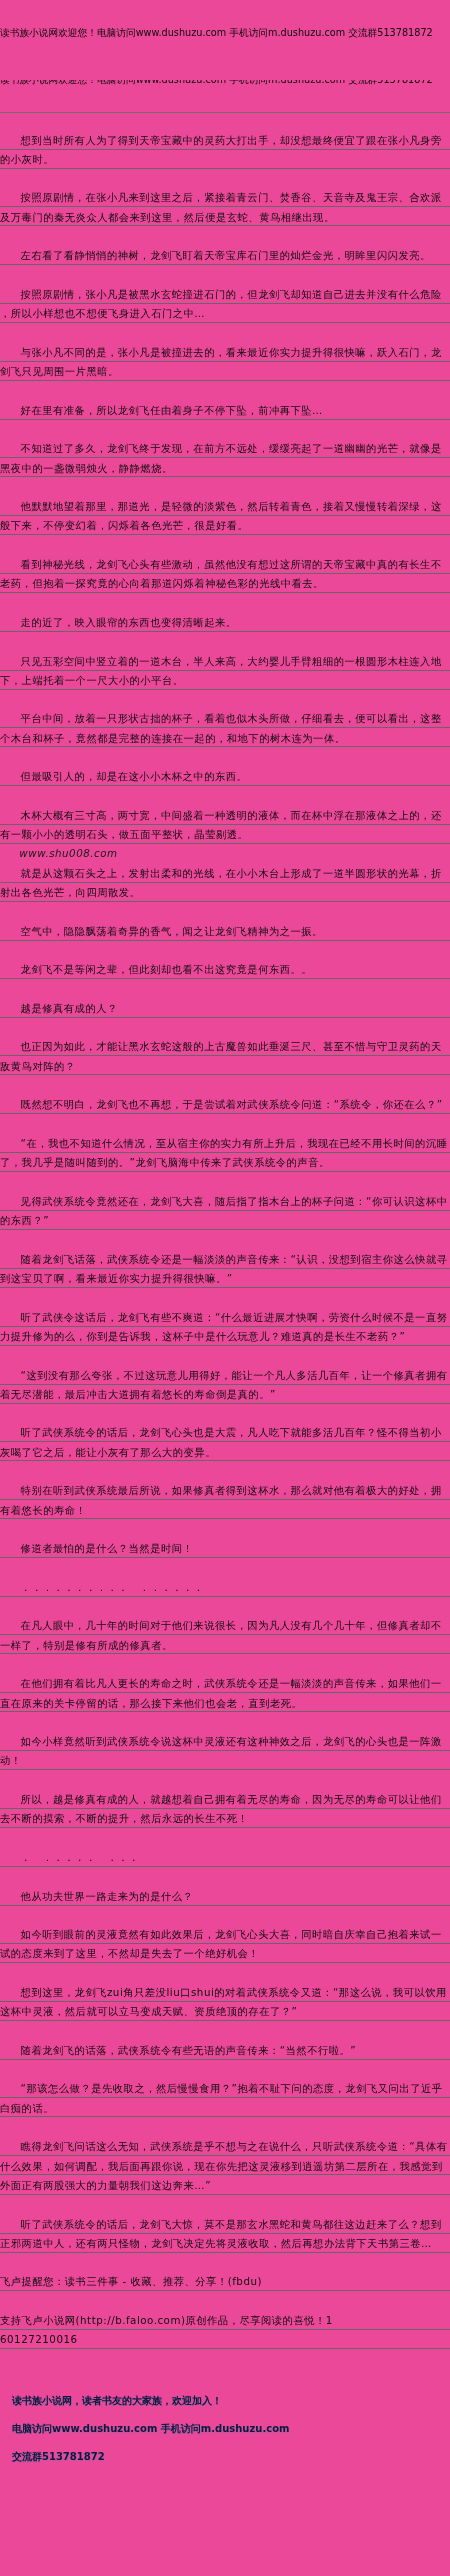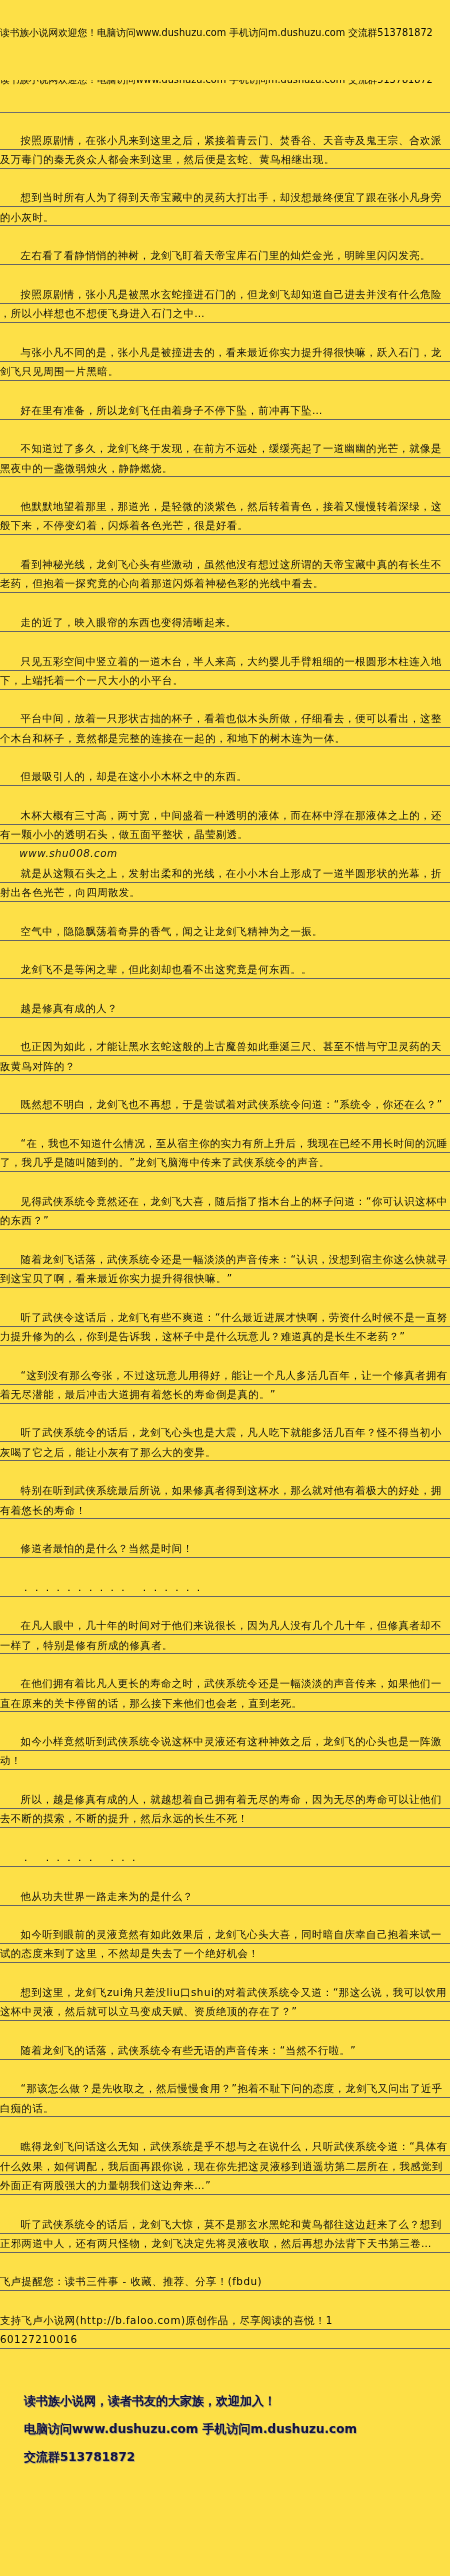--- a/index.html
+++ b/index.html
@@ -66,45 +66,45 @@
     text-indent: 0;
     padding-left: 19.3px;
     color: #1A1A1A;
     font-style: italic;
   }
   .footer {
     margin-top: 37px;
     padding-bottom: 24px;
   }
   .footer-line {
-    padding-left: 24px;
-    font-size: 12px;
+    padding-left: 12px;
+    font-size: 10px;
     font-weight: bold;
     line-height: 28px;
     white-space: nowrap;
     color: #14143E;
     text-shadow: 0.6px 0.6px 0 rgba(110,120,170,0.5), -0.6px 0 0 rgba(120,130,175,0.35);
   }
 </style>
 </head>
 <body style="background: rgb(70, 238, 33);">
 
-<div class="page" style="background: #fde047;">
+<div class="page" style="background: #ec4899;">
 
   <div class="header-line header-first">读书族小说网欢迎您！电脑访问www.dushuzu.com 手机访问m.dushuzu.com 交流群513781872</div>
 
   <div class="clipped-wrap">
     <span class="header-line">读书族小说网欢迎您！电脑访问www.dushuzu.com 手机访问m.dushuzu.com 交流群513781872</span>
   </div>
 
   <div class="divider"></div>
 
   <div class="body-content" id="paragraphs">
+      <div class="para ruled">想到当时所有人为了得到天帝宝藏中的灵药大打出手，却没想最终便宜了跟在张小凡身旁的小灰时。</div>
       <div class="para ruled">按照原剧情，在张小凡来到这里之后，紧接着青云门、焚香谷、天音寺及鬼王宗、合欢派及万毒门的秦无炎众人都会来到这里，然后便是玄蛇、黄鸟相继出现。</div>
-      <div class="para ruled">想到当时所有人为了得到天帝宝藏中的灵药大打出手，却没想最终便宜了跟在张小凡身旁的小灰时。</div>
       <div class="para ruled">左右看了看静悄悄的神树，龙剑飞盯着天帝宝库石门里的灿烂金光，明眸里闪闪发亮。</div>
       <div class="para ruled">按照原剧情，张小凡是被黑水玄蛇撞进石门的，但龙剑飞却知道自己进去并没有什么危险，所以小样想也不想便飞身进入石门之中…</div>
       <div class="para ruled">与张小凡不同的是，张小凡是被撞进去的，看来最近你实力提升得很快嘛，跃入石门，龙剑飞只见周围一片黑暗。</div>
       <div class="para ruled">好在里有准备，所以龙剑飞任由着身子不停下坠，前冲再下坠…</div>
       <div class="para ruled">不知道过了多久，龙剑飞终于发现，在前方不远处，缓缓亮起了一道幽幽的光芒，就像是黑夜中的一盏微弱烛火，静静燃烧。</div>
       <div class="para ruled">他默默地望着那里，那道光，是轻微的淡紫色，然后转着青色，接着又慢慢转着深绿，这般下来，不停变幻着，闪烁着各色光芒，很是好看。</div>
       <div class="para ruled">看到神秘光线，龙剑飞心头有些激动，虽然他没有想过这所谓的天帝宝藏中真的有长生不老药，但抱着一探究竟的心向着那道闪烁着神秘色彩的光线中看去。</div>
       <div class="para ruled">走的近了，映入眼帘的东西也变得清晰起来。</div>
       <div class="para ruled">只见五彩空间中竖立着的一道木台，半人来高，大约婴儿手臂粗细的一根圆形木柱连入地下，上端托着一个一尺大小的小平台。</div>
       <div class="para ruled">平台中间，放着一只形状古拙的杯子，看着也似木头所做，仔细看去，便可以看出，这整个木台和杯子，竟然都是完整的连接在一起的，和地下的树木连为一体。</div>

